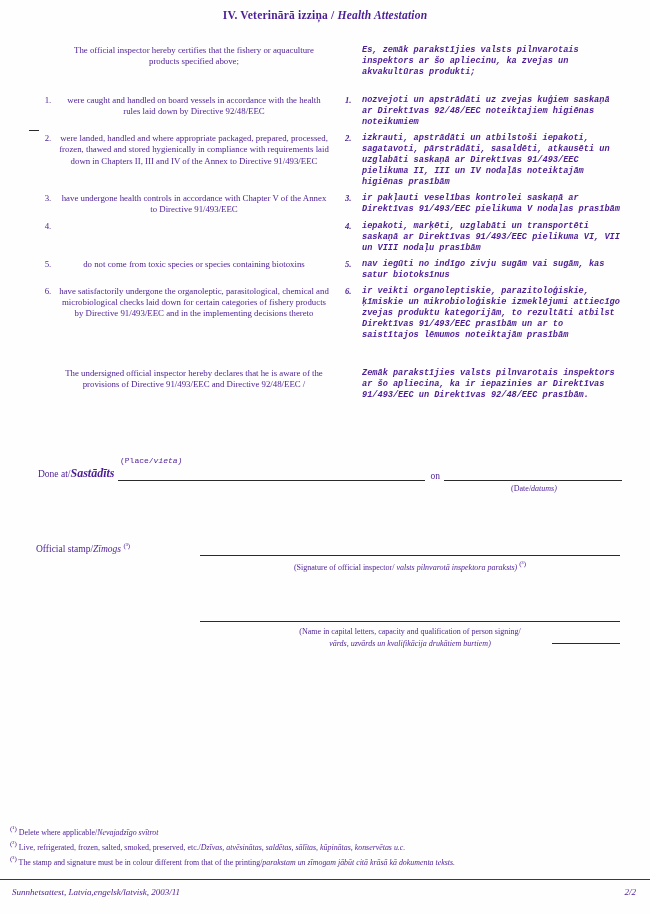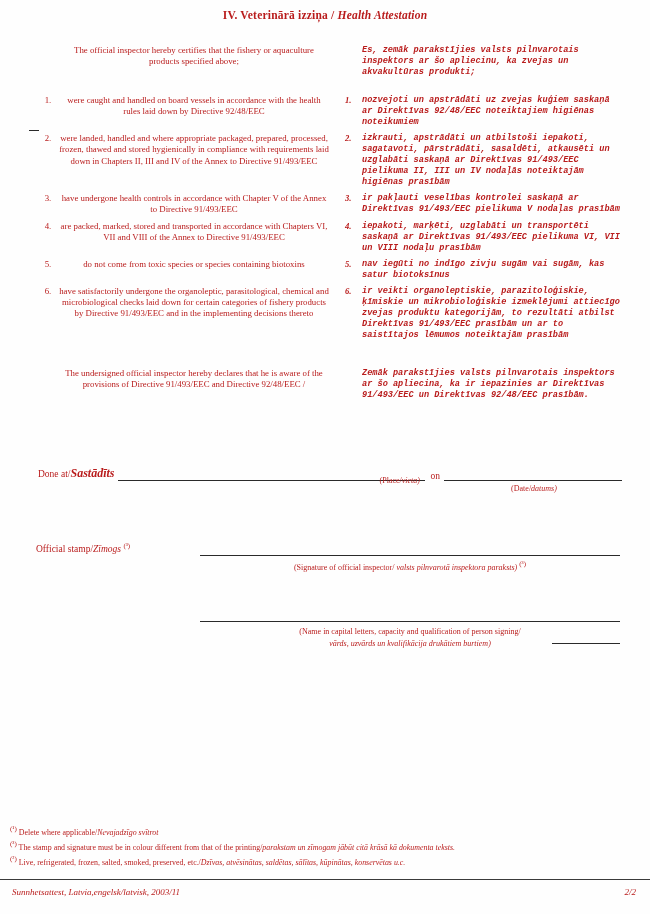--- a/index.html
+++ b/index.html
@@ -2,21 +2,21 @@
 <html><head>
 <meta charset="utf-8">
 <style>
   * { margin:0; padding:0; box-sizing:border-box; }
   html,body { background:#ffffff; }
   .page {
     position:relative;
     width:650px; height:914px;
     background:#fefefe;
     font-family:"Liberation Serif", serif;
-    color:#b91c1c;
+    color:#4c1d95;
     overflow:hidden;
   }
   .title {
     position:absolute; top:9px; left:0; right:0;
     text-align:center; font-size:11.5px; font-weight:bold;
     letter-spacing:0.2px;
   }
   .title .em { font-style:italic; }
 
   .content {
@@ -44,21 +44,21 @@
   }
 
   .done-row {
     position:absolute; top:466px; left:38px; width:584px;
     display:flex; align-items:flex-end; font-size:9.5px;
   }
   .fill-line { border-bottom:1px solid #2a2a2a; height:11px; }
   .fill-line.place { flex:1.72; margin-left:4px; margin-right:6px; }
   .fill-line.date  { flex:1;    margin-left:4px; }
   .caption { font-size:8px; }
-  .place-caption { position:absolute; top:476px; left:120px; width:300px; text-align:right; }
+  .place-caption { position:absolute; top:456px; left:120px; width:300px; text-align:left;font-family:Liberation Mono, monospace; }
   .date-caption  { position:absolute; top:484px; left:446px; width:176px; text-align:center; }
 
   .stamp-label { position:absolute; top:542px; left:8px; font-size:9.5px;padding-left:28px; }
   .sup { font-size:7px; vertical-align:super; }
 
   .sig-line  { position:absolute; top:548px; left:200px; width:420px; height:8px; border-bottom:1px solid #2a2a2a; }
   .sig-caption { position:absolute; top:560px; left:200px; width:420px; text-align:center; }
 
   .name-line { position:absolute; top:614px; left:200px; width:420px; height:8px; border-bottom:1px solid #2a2a2a; }
   .name-caption { position:absolute; top:626px; left:200px; width:420px; text-align:center; line-height:1.45; }
@@ -112,21 +112,20 @@
 
     <div class="row item-row">
       <div class="n-en">3.</div>
       <div class="t-en">have undergone health controls in accordance with Chapter V of the Annex to  Directive 91/493/EEC</div>
       <div class="n-lv lv">3.</div>
       <div class="t-lv lv">ir pakļauti veselības kontrolei saskaņā ar Direktīvas 91/493/EEC pielikuma V nodaļas prasībām</div>
     </div>
 
     <div class="row item-row">
       <div class="n-en">4.</div>
-      <div class="t-en">are packed, marked, stored and transported in accordance with Chapters VI, VII and VIII of the Annex to  Directive 91/493/EEC</div>
       <div class="n-lv lv">4.</div>
       <div class="t-lv lv">iepakoti, marķēti, uzglabāti un transportēti saskaņā ar Direktīvas 91/493/EEC pielikuma VI, VII un VIII nodaļu prasībām</div>
     </div>
 
     <div class="row item-row">
       <div class="n-en">5.</div>
       <div class="t-en">do not come from toxic species or species containing biotoxins</div>
       <div class="n-lv lv">5.</div>
       <div class="t-lv lv">nav iegūti no indīgo zivju sugām vai sugām, kas satur biotoksīnus</div>
     </div>
@@ -174,26 +173,26 @@
     <span class="fn-lv">vārds, uzvārds un kvalifikācija drukātiem burtiem)</span>
   </div>
   <div class="name-tail-line"></div>
 
   <div class="footnotes">
     <div class="footnote">
       <span class="sup">(¹)</span>
       <span>Delete where applicable/</span><span class="fn-lv">Nevajadzīgo svītrot</span>
     </div>
     <div class="footnote">
+      <span class="sup">(²)</span>
+      <span>Live, refrigerated, frozen, salted, smoked, preserved, etc./</span><span class="fn-lv">Dzīvas, atvēsinātas, saldētas, sālītas, kūpinātas, konservētas u.c.</span>
+    </div>
+    <div class="footnote">
       <span class="sup">(³)</span>
       <span>The stamp and signature must be in colour different  from  that of the printing/</span><span class="fn-lv">parakstam un zīmogam jābūt citā krāsā kā dokumenta teksts.</span>
-    </div>
-    <div class="footnote">
-      <span class="sup">(²)</span>
-      <span>Live, refrigerated, frozen, salted, smoked, preserved, etc./</span><span class="fn-lv">Dzīvas, atvēsinātas, saldētas, sālītas, kūpinātas, konservētas u.c.</span>
     </div>
   </div>
 
   <div class="footer-rule"></div>
   <div class="footer">
     <span>Sunnhetsattest, Latvia,engelsk/latvisk, 2003/11</span>
     <span>2/2</span>
   </div>
 
 </div>

